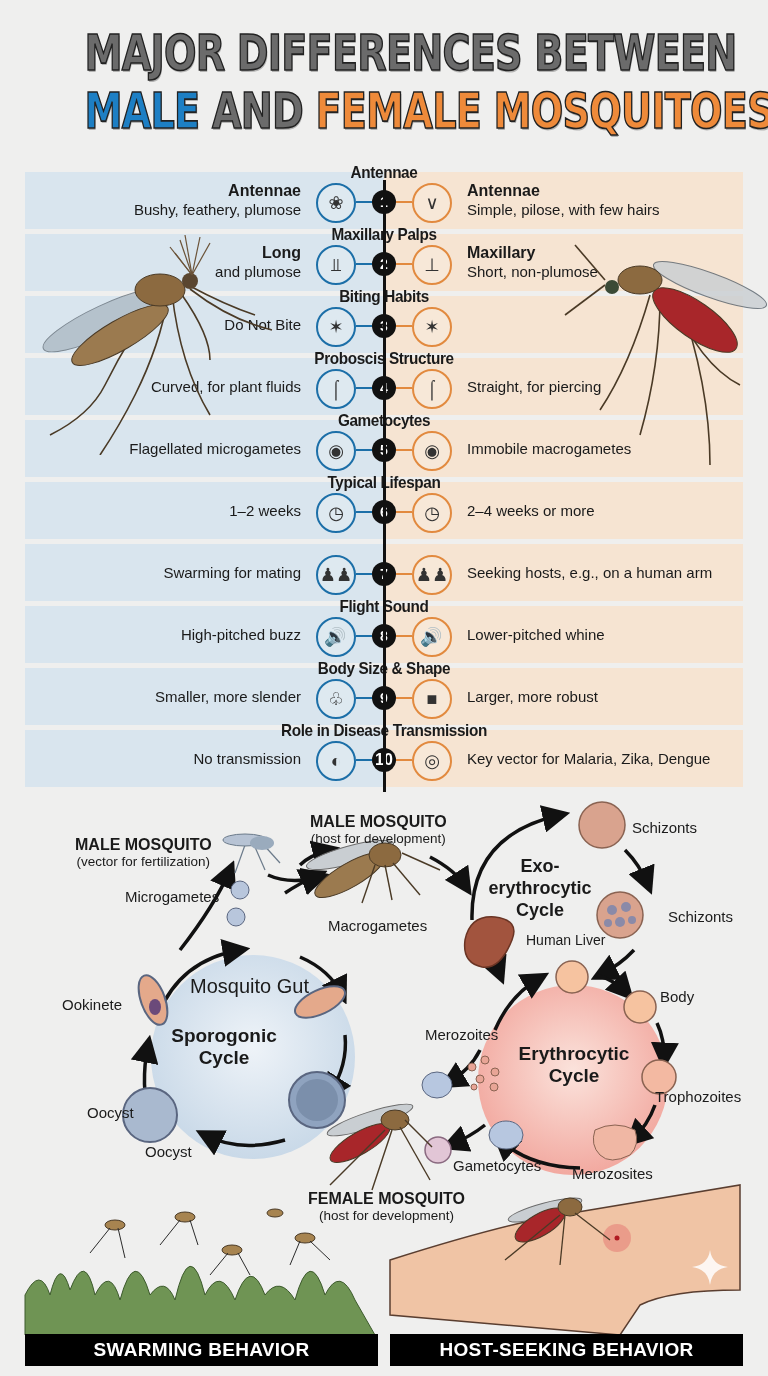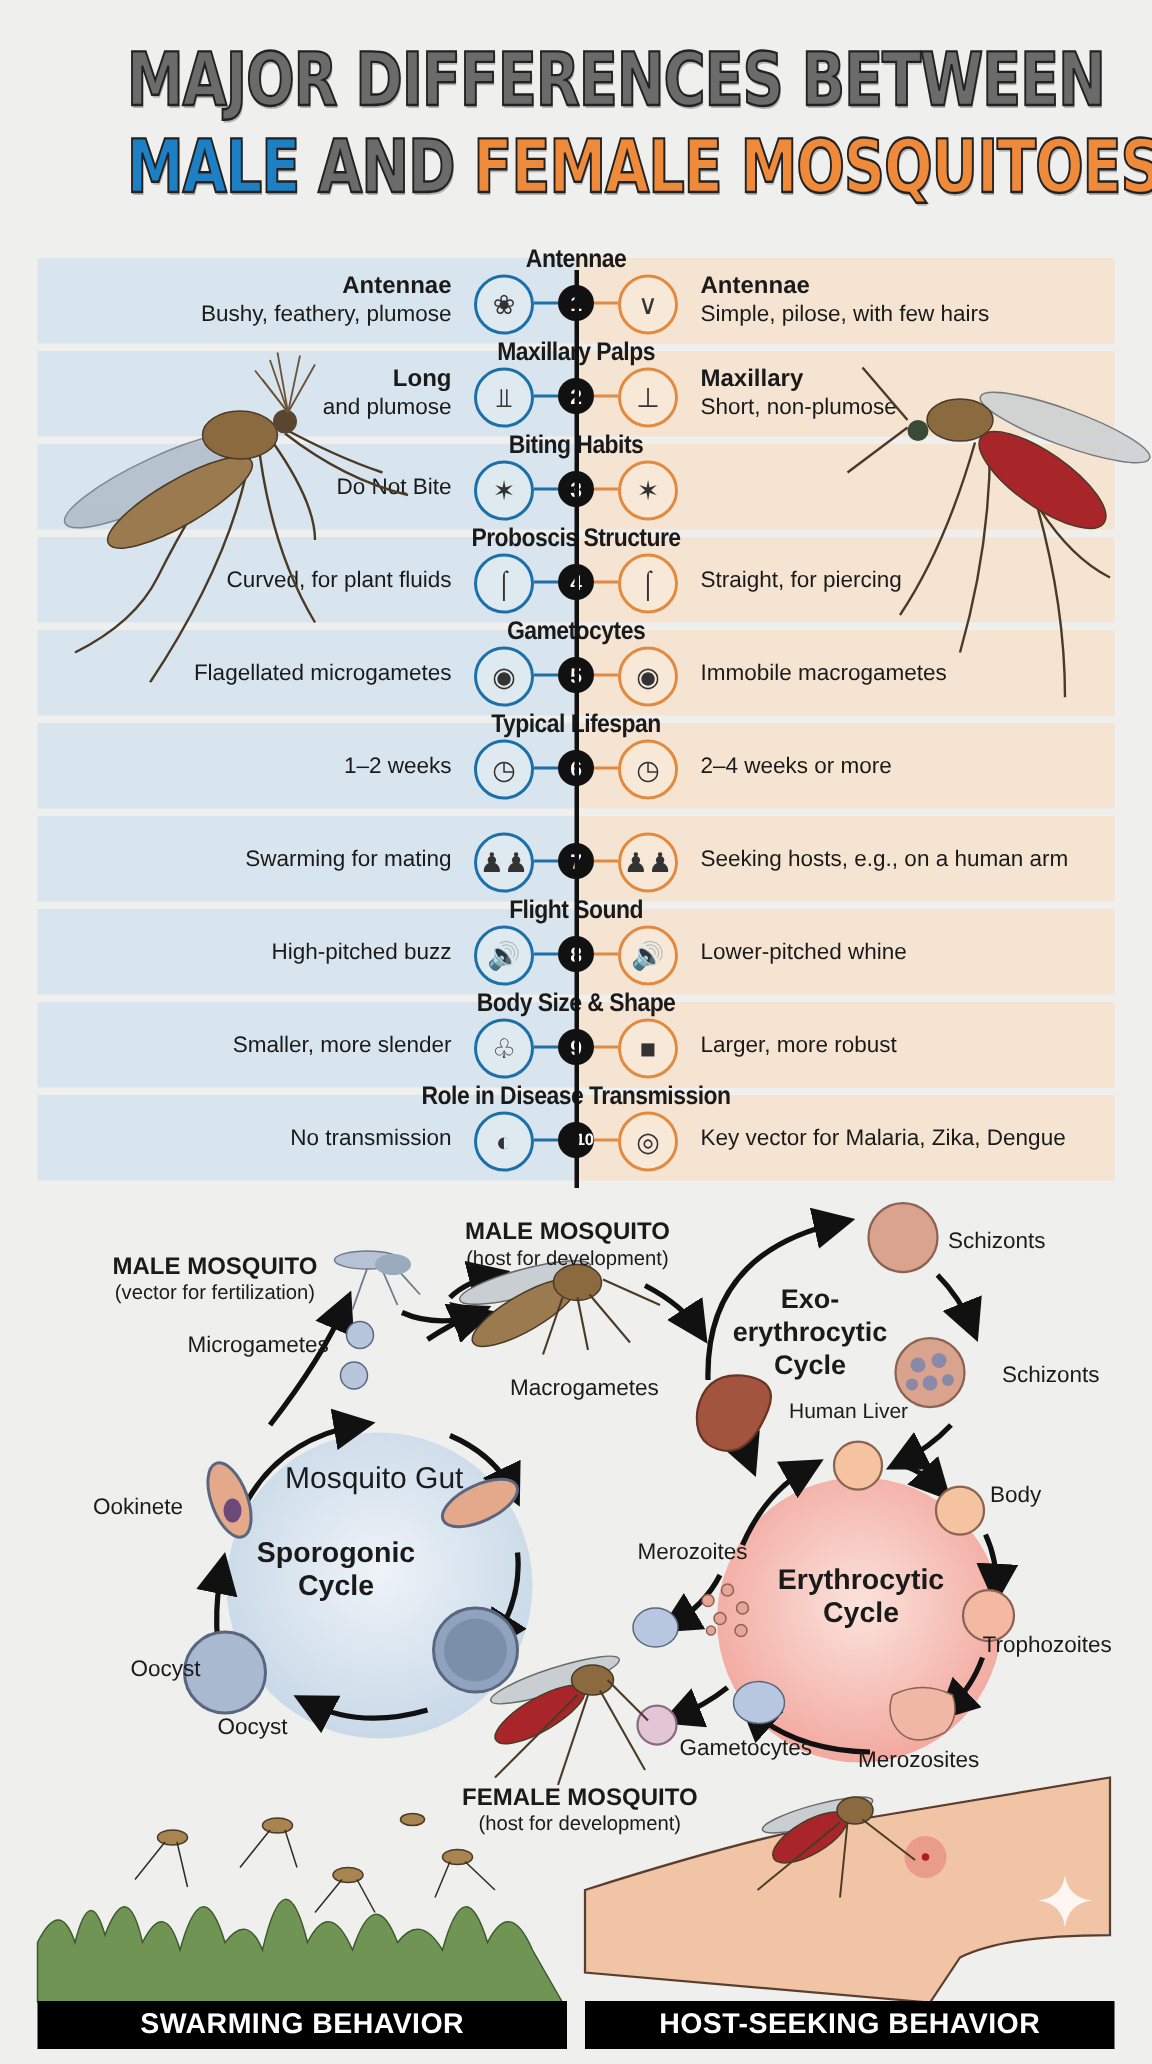--- a/index.html
+++ b/index.html
@@ -36,21 +36,21 @@
   .row-title {
     position: absolute; left: 359px; top: -9px; transform: translateX(-50%);
     font-weight: bold; font-size: 17px; white-space: nowrap; letter-spacing: -0.4px;
     transform-origin: center;
   }
   .row-title span { display: inline-block; transform: scaleX(0.9); }
   .num {
     position: absolute; left: 347px; top: 18px; width: 24px; height: 24px; border-radius: 50%;
     background: #111; color: #fff; font-weight: bold; font-size: 14px; text-align: center; line-height: 24px;
   }
-  .num.small { font-size: 11px; text-align: right; }
+  .num.small { font-size: 16px; }
   .icon-circ {
     position: absolute; top: 11px; width: 40px; height: 40px; border-radius: 50%;
     background: rgba(255,255,255,0.15);
     display: flex; align-items: center; justify-content: center;
     font-size: 18px; color: #333;
   }
   .icon-l { left: 291px; border: 2.5px solid #1c6fa8; }
   .icon-r { left: 387px; border: 2.5px solid #e28a3f; }
   .conn-l { position: absolute; left: 331px; top: 29px; width: 16px; height: 2px; background: #1c6fa8; }
   .conn-r { position: absolute; left: 371px; top: 29px; width: 16px; height: 2px; background: #e28a3f; }
@@ -444,21 +444,21 @@
 <div class="diag-head" style="left:310px;top:813px">
   <span>MALE MOSQUITO</span>
   <span class="diag-sub">(host for development)</span>
 </div>
 <div class="diag-head" style="left:308px;top:1190px">
   <span>FEMALE MOSQUITO</span>
   <span class="diag-sub">(host for development)</span>
 </div>
 
 <div class="diag-label" style="left:125px;top:888px">Microgametes</div>
-<div class="diag-label" style="left:340px;top:917px">Macrogametes</div>
+<div class="diag-label" style="left:328px;top:917px">Macrogametes</div>
 <div class="diag-label" style="left:632px;top:819px">Schizonts</div>
 <div class="diag-label" style="left:668px;top:908px">Schizonts</div>
 <div class="diag-label" style="left:526px;top:932px;font-size:14px">Human Liver</div>
 <div class="diag-label" style="left:660px;top:988px">Body</div>
 <div class="diag-label" style="left:425px;top:1026px">Merozoites</div>
 <div class="diag-label" style="left:655px;top:1088px">Trophozoites</div>
 <div class="diag-label" style="left:572px;top:1165px">Merozosites</div>
 <div class="diag-label" style="left:453px;top:1157px">Gametocytes</div>
 <div class="diag-label" style="left:190px;top:975px;font-size:20px">Mosquito Gut</div>
 <div class="diag-label" style="left:62px;top:996px">Ookinete</div>

